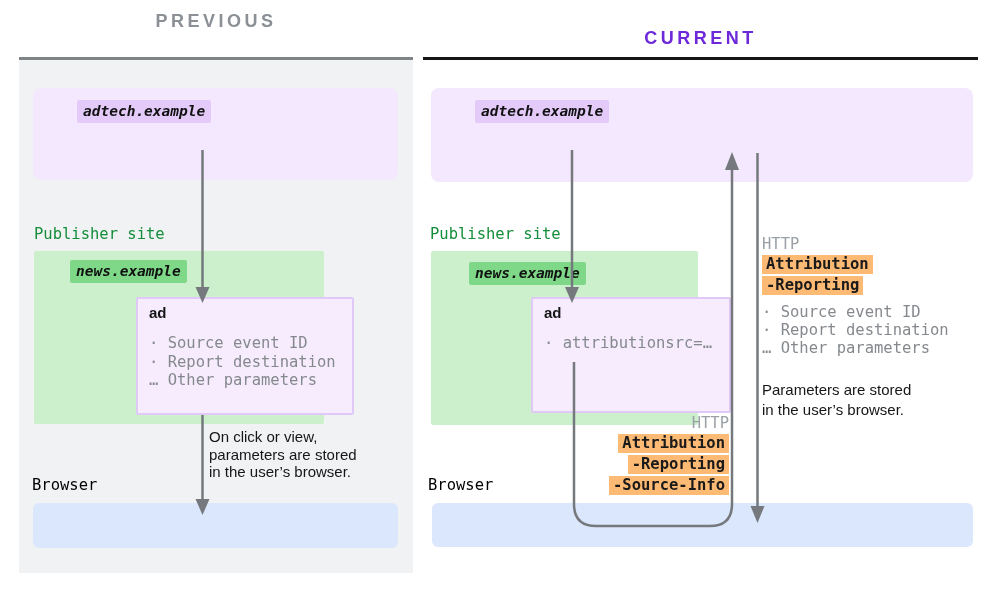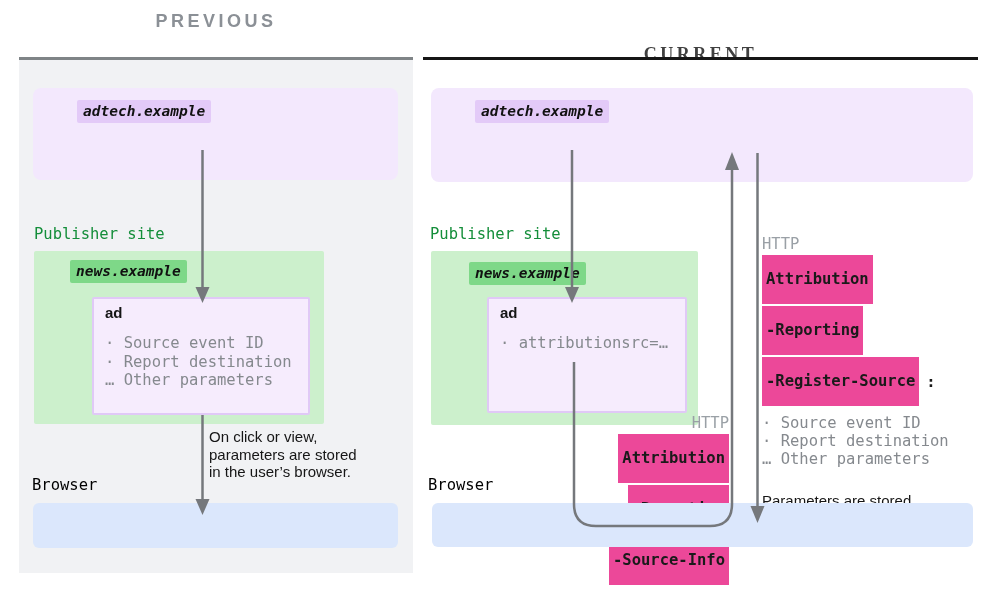--- a/index.html
+++ b/index.html
@@ -4,21 +4,21 @@
 <style>
   html,body{margin:0;padding:0;background:#ffffff;}
   body{position:relative;width:996px;height:592px;overflow:hidden;
        font-family:"Liberation Sans","DejaVu Sans",sans-serif;}
   .abs{position:absolute;}
   .mono{font-family:"DejaVu Sans Mono","Liberation Mono",monospace;}
 
   
   .col-title{font-size:18px;font-weight:bold;letter-spacing:3.5px;text-align:center;}
   .title-prev{left:19px;top:11px;width:394px;color:#8b9096;}
-  .title-curr{left:423px;top:44px;width:555px;color:#404040;font-family:Liberation Serif, serif;}
+  .title-curr{left:423px;top:28px;width:555px;color:#6d28d9;}
   .rule{height:3px;}
   .rule-prev{left:19px;top:57px;width:394px;background:#7f8487;}
   .rule-curr{left:423px;top:57px;width:555px;background:#161616;}
 
   
   .panel-prev{left:19px;top:60px;width:394px;height:513px;background:#f1f2f4;}
   .adtech-box{background:#f3e8fd;border-radius:8px;}
   .adtech-prev{left:33px;top:88px;width:365px;height:92px;}
   .adtech-curr{left:431px;top:88px;width:542px;height:94px;}
   .chip{display:inline-block;font-family:"DejaVu Sans Mono","Liberation Mono",monospace;
@@ -31,42 +31,42 @@
   .heading{font-size:15.5px;font-weight:normal;line-height:16px;}
   .pub-heading{color:#148e3a;}
   .browser-heading{color:#000000;}
 
   .green-box{background:#ccf0cc;border-radius:2px;}
   .green-prev{left:34px;top:251px;width:290px;height:173px;}
   .green-curr{left:431px;top:251px;width:267px;height:174px;}
   .green-chip-prev{position:absolute;left:4px;top:9px;}
   .green-chip-curr{position:absolute;left:6px;top:11px;}
 
-  .ad-box{background:#f6ecfd;border:2px solid #e0c9f6;border-radius:2px;box-sizing:border-box;}
+  .ad-box{background:#f6ecfd;border:2px solid #e0c9f6;border-radius:2px;box-sizing:border-box;margin-left:44px;}
   .ad-prev{left:92px;top:297px;width:218px;height:118px;}
   .ad-curr{left:487px;top:297px;width:200px;height:116px;}
   .ad-title{position:absolute;left:11px;top:5px;font-size:15px;font-weight:bold;color:#151515;}
   .param-list{position:absolute;left:11px;top:35px;font-size:15.5px;line-height:18.5px;
               color:#85898e;white-space:nowrap;}
 
   .blue-box{background:#dbe7fc;border-radius:6px;}
   .blue-prev{left:33px;top:503px;width:365px;height:45px;}
   .blue-curr{left:432px;top:503px;width:541px;height:44px;}
 
   .note{font-size:15px;color:#161616;line-height:17.5px;white-space:pre-line;}
   .note-prev{left:209px;top:428px;width:170px;}
 
   
   .stack{display:flex;flex-direction:column;gap:2px;}
   .stack-request{right:267px;top:415px;align-items:flex-end;}
   .stack-response{left:762px;top:236px;align-items:flex-start;}
   .http-label{font-size:15.5px;color:#9aa0a6;line-height:17px;}
   .hdr-chip{font-family:"DejaVu Sans Mono","Liberation Mono",monospace;
-            font-size:15.5px;font-weight:bold;color:#1a1a1a;background:#ec4899;
-            padding:16px 4px;line-height:17px;}
+            font-size:15.5px;font-weight:bold;color:#1a1a1a;background:#fdba74;
+            padding:1px 4px;line-height:17px;}
   .hdr-row{display:flex;align-items:center;}
   .hdr-colon{font-size:15.5px;font-weight:bold;color:#1a1a1a;margin-left:7px;}
   .resp-params{margin-top:6px;font-size:15.5px;line-height:18px;color:#85898e;white-space:nowrap;}
   .note-curr{margin-top:21px;width:170px;font-size:15px;line-height:19.5px;color:#161616;white-space:pre-line;}
 
   svg.arrows{position:absolute;left:0;top:0;z-index:5;pointer-events:none;}
 </style>
 </head>
 <body>
 
@@ -124,24 +124,20 @@
   <div class="http-label mono">HTTP</div>
   <div class="hdr-chip">Attribution</div>
   <div class="hdr-chip">-Reporting</div>
   <div class="hdr-chip">-Source-Info</div>
 </div>
 
 <div class="abs stack stack-response">
   <div class="http-label mono">HTTP</div>
   <div class="hdr-chip">Attribution</div>
   <div class="hdr-chip">-Reporting</div>
-  <div class="hdr-row">
-    <span class="hdr-chip">-Register-Source</span>
-    <span class="hdr-colon mono">:</span>
-  </div>
   <div class="resp-params mono">
     <div>· Source event ID</div>
     <div>· Report destination</div>
     <div>… Other parameters</div>
   </div>
   <div class="note-curr">Parameters are stored
 in the user’s browser.</div>
 </div>
 
 <div class="abs mono heading browser-heading" style="left:428px;top:477px;">Browser</div>

